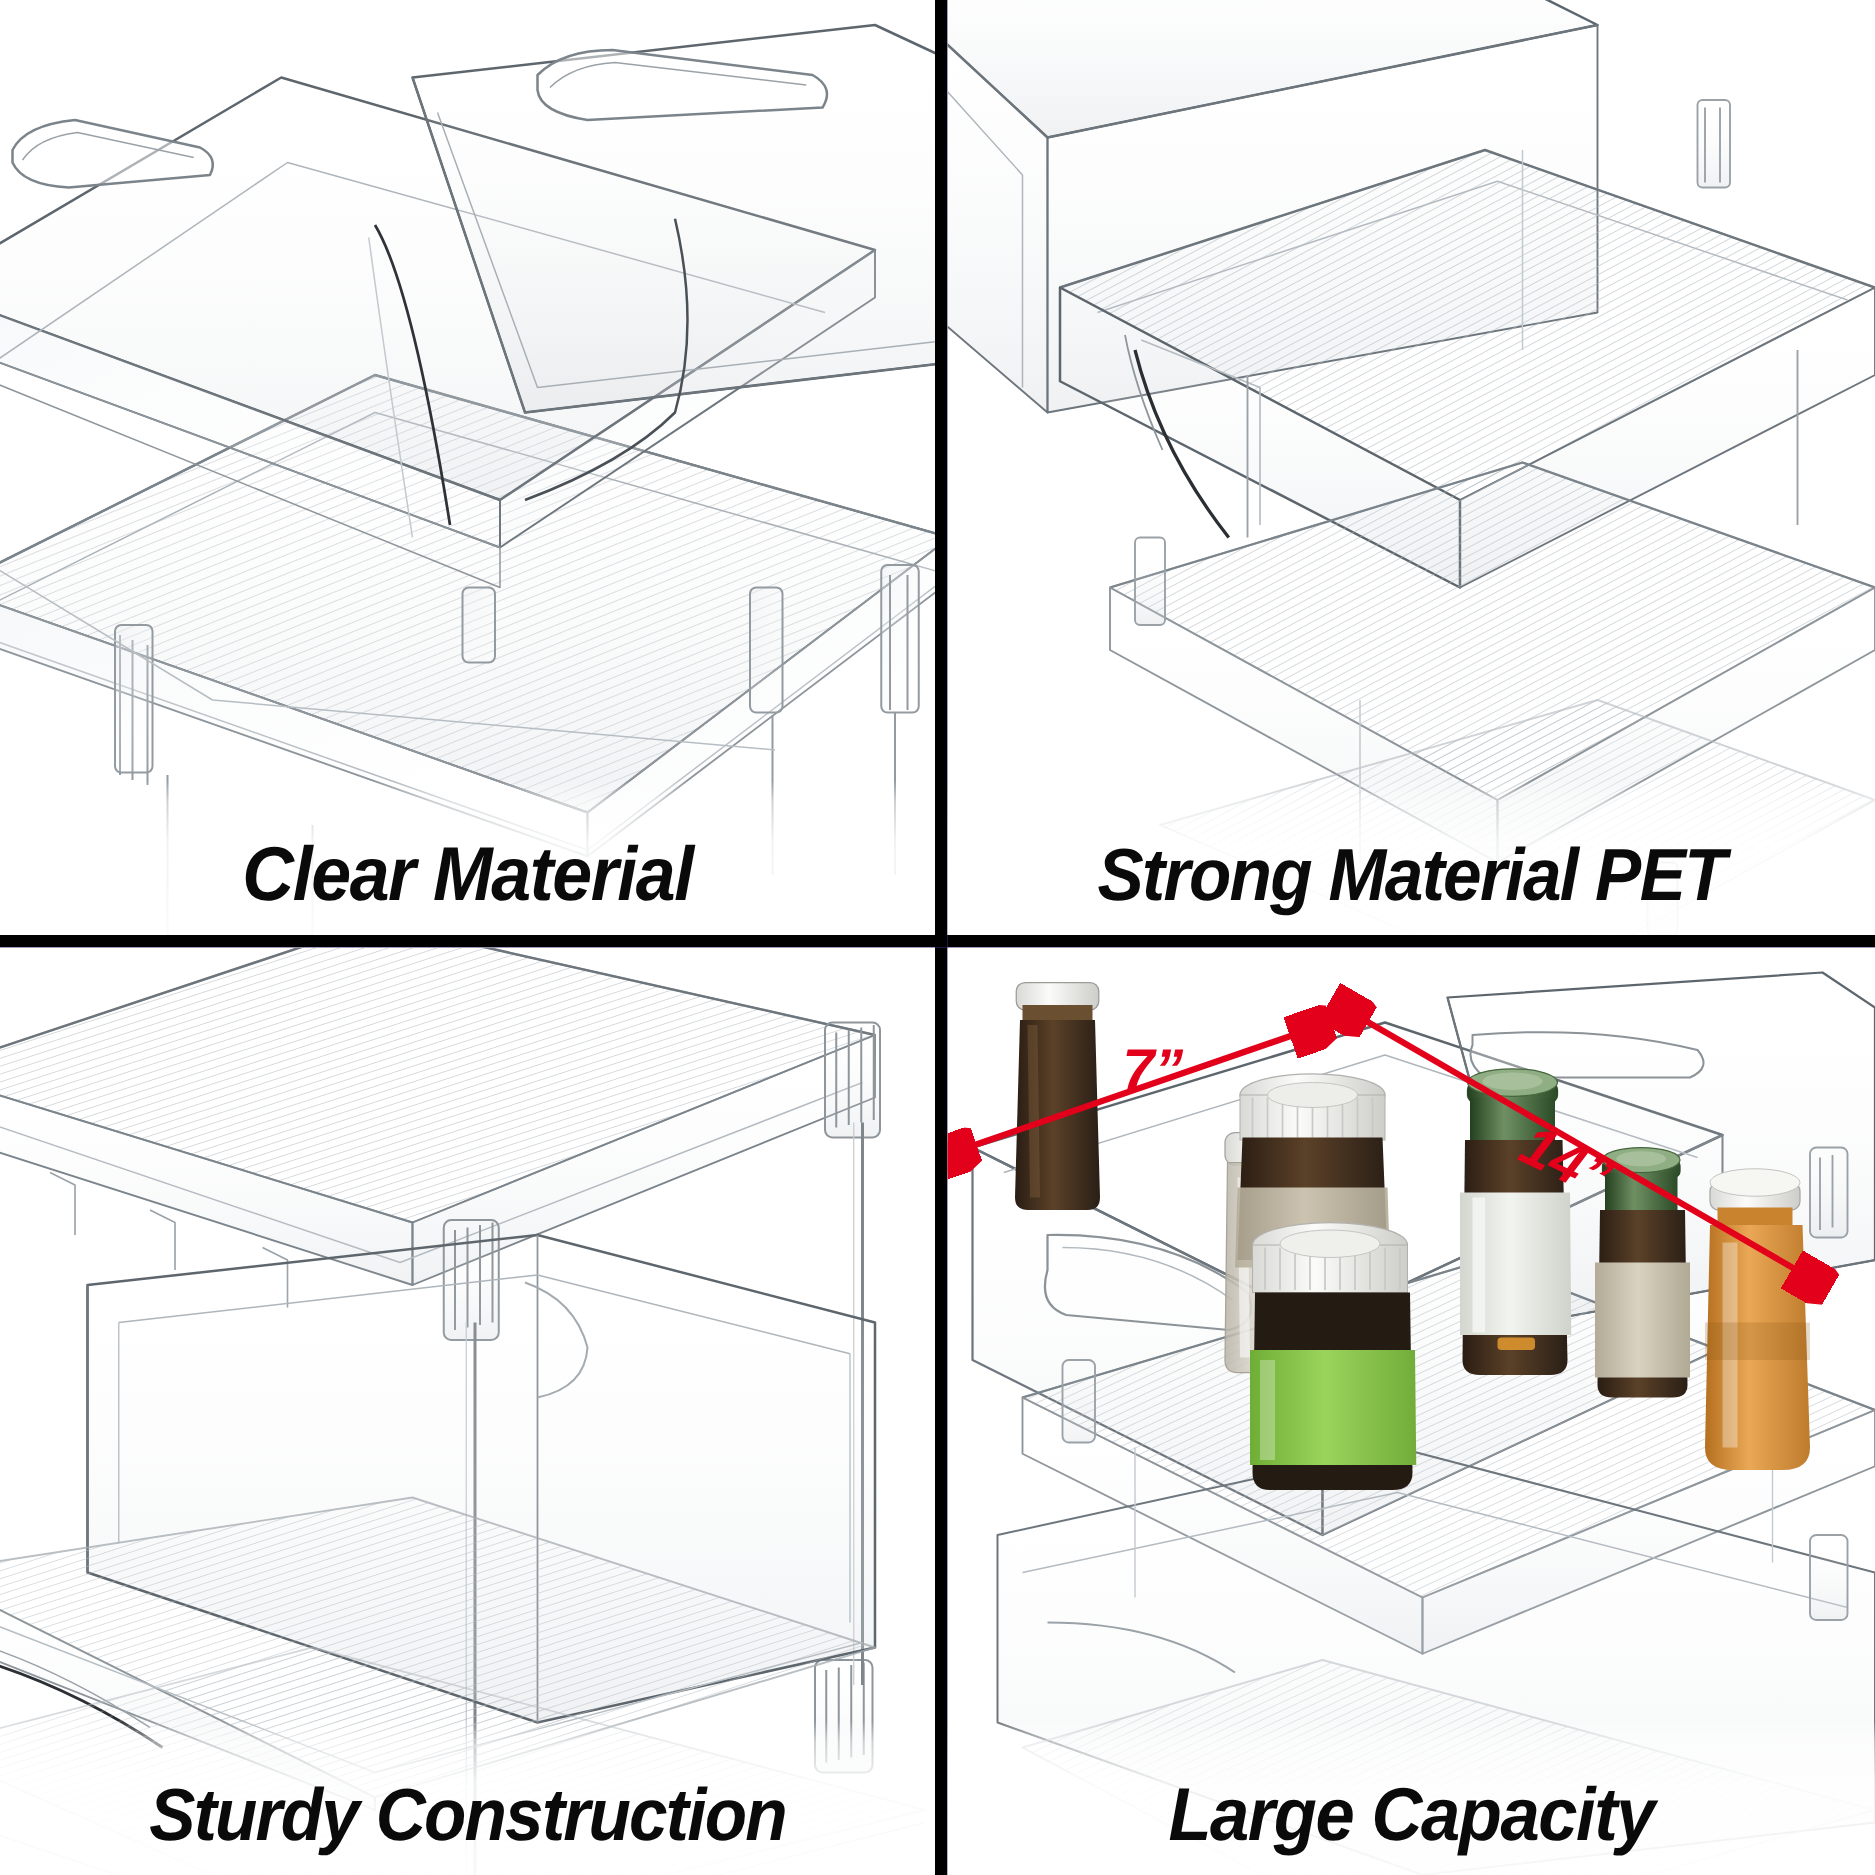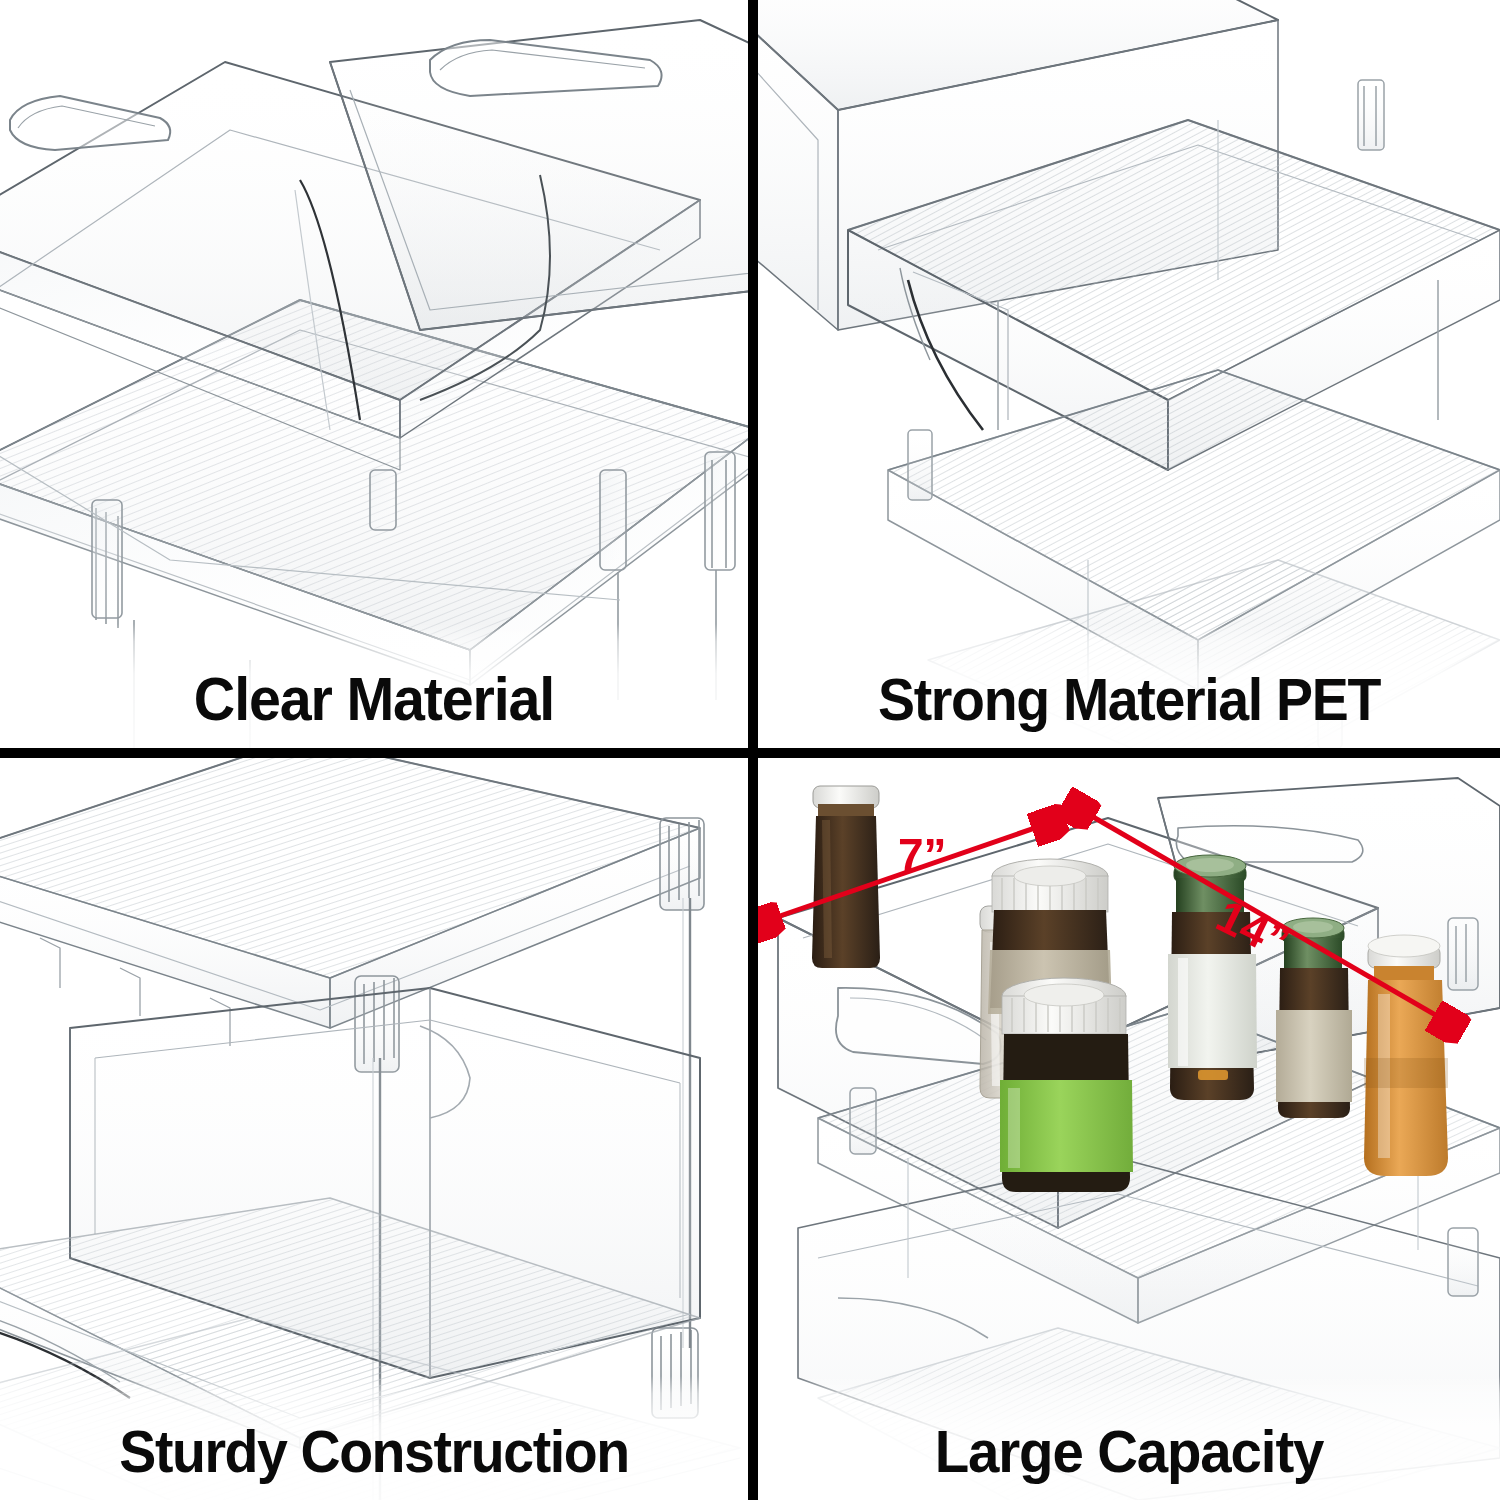--- a/index.html
+++ b/index.html
@@ -1,20 +1,20 @@
 <!DOCTYPE html>
 <html><head>
 <meta charset="utf-8">
 <style>
   html,body{margin:0;padding:0;background:#fff;}
   body{width:1500px;height:1500px;overflow:hidden;font-family:"Liberation Sans",sans-serif;}
 
   #infographic{
     position:relative;width:1500px;height:1500px;background:#8b5cf6;
-    display:grid;grid-template-columns:748px 10px 742px;grid-template-rows:748px 10px 742px;
+    display:grid;grid-template-columns:748px 10px 742px;grid-template-rows:748px 10px 742px;font-style:italic;
   }
 
   .divider-v,.divider-h{background:#000;}
   .divider-center{background:#000;}
 
   .panel{position:relative;overflow:hidden;background:#fff;}
 
   
   .scene{position:absolute;inset:0;}
   .scene svg{position:absolute;inset:0;width:100%;height:100%;}

